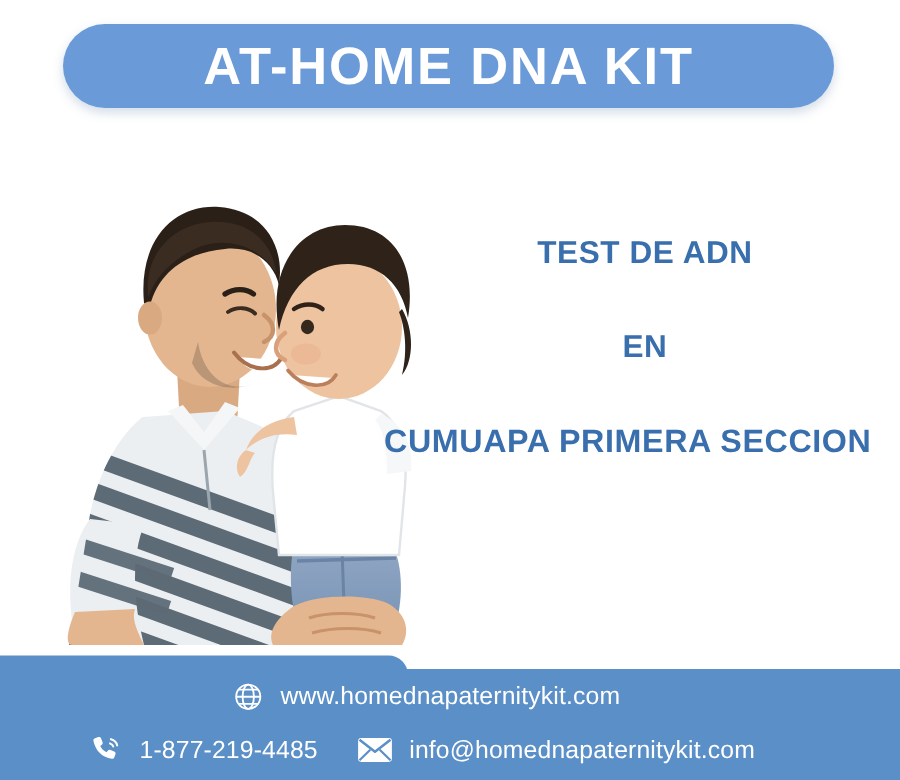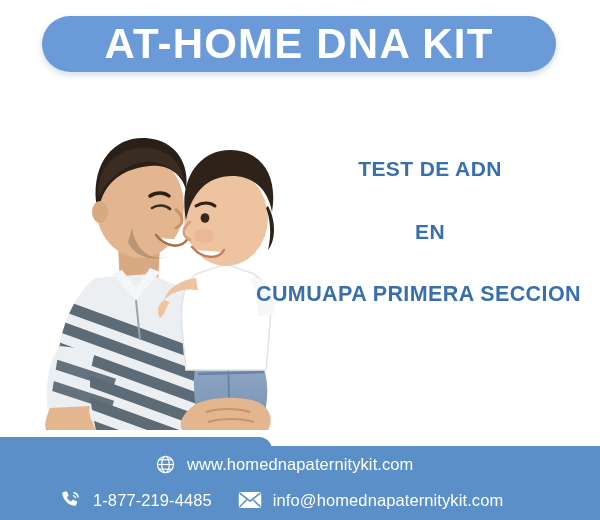--- a/index.html
+++ b/index.html
@@ -29,21 +29,21 @@
     height: 56px;
     background: #6b9ad8;
     border-radius: 28px;
     box-shadow: 0 3px 7px rgba(90, 125, 170, 0.28);
     display: flex;
     align-items: center;
     justify-content: center;
   }
   .header-pill-title {
     color: #ffffff;
-    font-size: 42px;
+    font-size: 35px;
     font-weight: bold;
     letter-spacing: 1.2px;
     line-height: 1;
     white-space: nowrap;
   }
 
   
   .photo {
     position: absolute;
     left: 0px;

